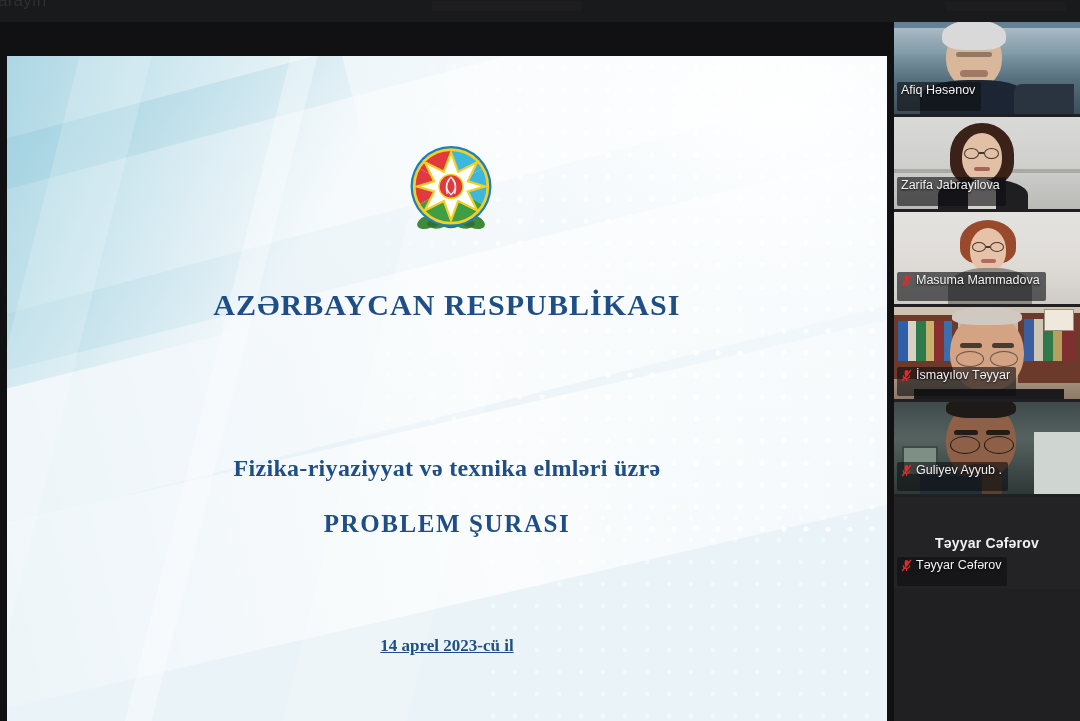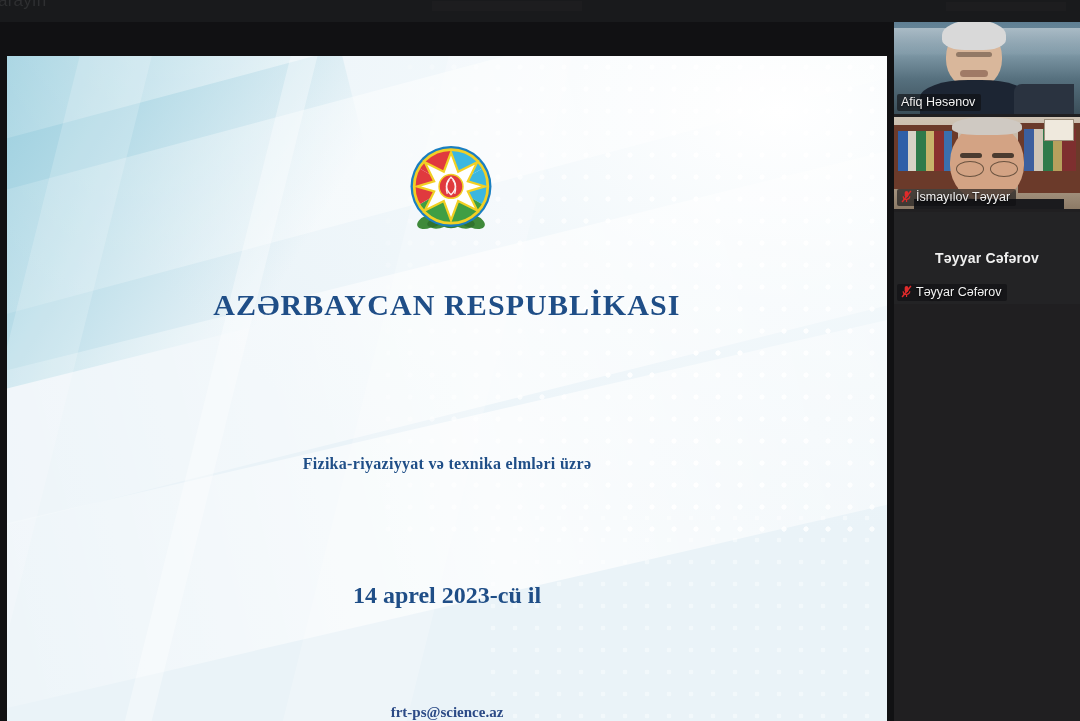--- a/index.html
+++ b/index.html
@@ -86,41 +86,41 @@
 
   
   .s-title, .s-sub, .s-date, .s-mail {
     position: absolute; width: 100%; text-align: center;
     font-family: "Liberation Serif", serif;
     color: #1f4e87; font-weight: bold;
   }
   .s-title { font-size: 30px; letter-spacing: 1.1px; }
   #title1 { top: 232px; }
   #title2 { top: 286px; font-size: 31px; letter-spacing: 1.2px; }
-  .s-sub { font-size: 16px; letter-spacing: .3px; }
+  .s-sub { font-size: 24px; letter-spacing: .3px; }
   #sub1 { top: 399px; }
   #sub2 { top: 454px; font-size: 25px; letter-spacing: 1.6px; }
-  #date { top: 526px; font-size: 24px; }
+  #date { top: 580px; font-size: 17px; text-decoration: underline; }
   #mail { top: 648px; font-size: 15px; color: #2b4a86; }
 
   
   #rail {
     position: absolute; left: 894px; top: 22px; width: 186px; height: 699px;
     background: #201f21; padding: 0; overflow: hidden;
   }
   .tile {
     position: relative; width: 186px; height: 92px; margin-bottom: 3px;
     background: #0d0d0e; overflow: hidden;
   }
   .tile.active { box-shadow: inset 0 0 0 2px #d7e04a; }
   .tile-photo { position: absolute; inset: 0; }
   .name-chip {
     position: absolute; left: 3px; bottom: 3px;
-    display: flex; gap: 4px;
-    padding: 1px 6px 2px 4px;
+    display: flex; align-items: center; gap: 4px;
+    padding: 1px 6px 14px 4px;
     background: rgba(15,15,17,.62);
     border-radius: 2px;
     font-size: 12.5px; color: #f2f2f2; white-space: nowrap;
     text-shadow: 0 1px 2px rgba(0,0,0,.9);
   }
   .mic-muted { width: 11px; height: 13px; flex: 0 0 auto; }
   .avatar-tile {
     background: #232325; display: flex; align-items: center; justify-content: center;
   }
   .avatar-name {
@@ -197,22 +197,22 @@
             <g stroke="#ffffff" stroke-width="1.5" fill="none" opacity=".92">
               <path d="M0,9 C-6,4 -7,-4 0,-10 C7,-4 6,4 0,9 Z"></path>
               <path d="M-4,8 C-6,2 -5,-3 -2,-7"></path>
               <path d="M4,8 C6,2 5,-3 2,-7"></path>
             </g>
           </g>
         </svg>
 
         <div class="s-title" id="title1">AZƏRBAYCAN   RESPUBLİKASI</div>
         <div class="s-sub" id="sub1">Fizika-riyaziyyat və texnika elmləri üzrə</div>
+        <div class="s-sub" id="sub2">PROBLEM   ŞURASI</div>
         <div class="s-date" id="date">14 aprel 2023-cü il</div>
-        <div class="s-mail" id="mail">frt-ps@science.az</div>
       </div>
     </div>
   </div>
 
   <div id="rail">
 
     <div class="tile active">
       <div class="tile-photo scene" style="background:linear-gradient(180deg,#5f7f93 0%,#7e98a6 34%,#56707e 62%,#3b4e59 100%);">
         <div style="position:absolute;left:0;top:6px;width:100%;height:28px;background:linear-gradient(180deg,rgba(255,255,255,.45),rgba(255,255,255,0));"></div>
         <div class="head" style="left:52px;top:4px;width:56px;height:62px;background:#d9b79b;"></div>
@@ -220,21 +220,57 @@
         <div style="position:absolute;left:62px;top:30px;width:36px;height:5px;background:#3c2f26;border-radius:3px;opacity:.45;"></div>
         <div style="position:absolute;left:66px;top:48px;width:28px;height:7px;background:#7a5243;border-radius:4px;opacity:.6;"></div>
         <div class="body" style="left:26px;top:58px;width:110px;height:40px;background:#1c2533;"></div>
         <div style="position:absolute;left:120px;top:62px;width:60px;height:36px;background:#2a3340;border-radius:8px 0 0 0;"></div>
       </div>
       <div class="name-chip">
         <span>Afiq Həsənov</span>
       </div>
     </div>
 
-
+    <div class="tile">
+      <div class="tile-photo scene" style="background:linear-gradient(180deg,#d9d9d7 0%,#cfcfcd 54%,#b9b9b6 100%);">
+        <div style="position:absolute;left:0;top:52px;width:100%;height:4px;background:#a9a9a6;"></div>
+        <div class="hair" style="left:56px;top:6px;width:64px;height:62px;background:#3a2218;"></div>
+        <div class="head" style="left:68px;top:16px;width:40px;height:48px;background:#e2c0a6;"></div>
+        <div class="glasses" style="left:70px;top:31px;width:15px;height:11px;"></div>
+        <div class="glasses" style="left:90px;top:31px;width:15px;height:11px;"></div>
+        <div style="position:absolute;left:85px;top:35px;width:5px;height:1.6px;background:rgba(40,32,22,.85);"></div>
+        <div style="position:absolute;left:80px;top:50px;width:16px;height:4px;background:#a5635b;border-radius:3px;"></div>
+        <div class="body" style="left:44px;top:62px;width:90px;height:36px;background:#1f1f22;"></div>
+        <div style="position:absolute;left:74px;top:62px;width:28px;height:36px;background:#d8d2cc;border-radius:40% 40% 0 0;"></div>
+      </div>
+      <div class="name-chip">
+        <span>Zarifa Jabrayilova</span>
+      </div>
+    </div>
+
+    <div class="tile">
+      <div class="tile-photo scene" style="background:linear-gradient(180deg,#e4e2df 0%,#dedbd7 60%,#cfccc8 100%);">
+        <div class="hair" style="left:66px;top:8px;width:56px;height:44px;background:#9a4a2c;"></div>
+        <div class="head" style="left:76px;top:16px;width:36px;height:44px;background:#e6c3a8;"></div>
+        <div class="glasses" style="left:78px;top:30px;width:14px;height:10px;"></div>
+        <div class="glasses" style="left:96px;top:30px;width:14px;height:10px;"></div>
+        <div style="position:absolute;left:92px;top:34px;width:4px;height:1.5px;background:rgba(40,32,22,.85);"></div>
+        <div style="position:absolute;left:87px;top:47px;width:15px;height:4px;background:#b06a60;border-radius:3px;"></div>
+        <div class="body" style="left:54px;top:56px;width:84px;height:42px;background:#8f8b86;"></div>
+      </div>
+      <div class="name-chip">
+        <svg class="mic-muted" viewBox="0 0 12 14">
+          <rect x="4" y="1" width="4" height="7" rx="2" fill="#E02B2B"></rect>
+          <path d="M2.4,6.6 a3.6,3.6 0 0 0 7.2,0" stroke="#E02B2B" stroke-width="1.3" fill="none"></path>
+          <rect x="5.4" y="10" width="1.3" height="3" fill="#E02B2B"></rect>
+          <line x1="1.2" y1="13" x2="10.8" y2="1" stroke="#E02B2B" stroke-width="1.6"></line>
+        </svg>
+        <span>Masuma Mammadova</span>
+      </div>
+    </div>
 
 
     <div class="tile">
       <div class="tile-photo scene" style="background:linear-gradient(180deg,#cfc3b4 0%,#b9a894 60%,#8c7a66 100%);">
         <div style="position:absolute;left:0;top:8px;width:64px;height:64px;background:#6b3a2a;"></div>
         <div style="position:absolute;left:4px;top:14px;width:54px;height:40px;background:linear-gradient(90deg,#2f5fa8 0 10px,#d8d2c6 10px 18px,#2f7a4a 18px 28px,#c9b26b 28px 36px,#8a2f2f 36px 46px,#3a6fae 46px 54px);"></div>
         <div style="position:absolute;right:0;top:6px;width:62px;height:70px;background:#6b3a2a;"></div>
         <div style="position:absolute;right:4px;top:12px;width:52px;height:42px;background:linear-gradient(90deg,#3b5f9e 0 10px,#cfc6b6 10px 19px,#2f7a4a 19px 29px,#b7a05d 29px 38px,#7e2f2f 38px 48px);"></div>
         <div style="position:absolute;right:6px;top:2px;width:30px;height:22px;background:#efe9dd;border:1px solid #9c8f7c;"></div>
         <div class="head" style="left:56px;top:6px;width:74px;height:78px;background:#d3a384;"></div>
@@ -249,28 +285,51 @@
         <svg class="mic-muted" viewBox="0 0 12 14">
           <rect x="4" y="1" width="4" height="7" rx="2" fill="#E02B2B"></rect>
           <path d="M2.4,6.6 a3.6,3.6 0 0 0 7.2,0" stroke="#E02B2B" stroke-width="1.3" fill="none"></path>
           <rect x="5.4" y="10" width="1.3" height="3" fill="#E02B2B"></rect>
           <line x1="1.2" y1="13" x2="10.8" y2="1" stroke="#E02B2B" stroke-width="1.6"></line>
         </svg>
         <span>İsmayılov Təyyar</span>
       </div>
     </div>
 
-
-    <div class="tile avatar-tile">
-      <div class="avatar-name">Təyyar Cəfərov</div>
+    <div class="tile">
+      <div class="tile-photo scene" style="background:linear-gradient(180deg,#3f4b4b 0%,#55625f 40%,#2e3836 100%);">
+        <div style="position:absolute;left:8px;top:44px;width:36px;height:30px;background:#7e8f86;border:2px solid #3c4a44;"></div>
+        <div style="position:absolute;right:0;top:30px;width:46px;height:68px;background:#cfd6d2;"></div>
+        <div class="head" style="left:52px;top:0px;width:70px;height:76px;background:#8d6047;"></div>
+        <div class="hair" style="left:52px;top:-6px;width:70px;height:22px;background:#1e1a18;"></div>
+        <div style="position:absolute;left:60px;top:28px;width:24px;height:5px;background:#231c18;border-radius:3px;"></div>
+        <div style="position:absolute;left:92px;top:28px;width:24px;height:5px;background:#231c18;border-radius:3px;"></div>
+        <div class="glasses" style="left:56px;top:34px;width:30px;height:18px;border-color:rgba(20,16,12,.9);"></div>
+        <div class="glasses" style="left:90px;top:34px;width:30px;height:18px;border-color:rgba(20,16,12,.9);"></div>
+        <div style="position:absolute;left:64px;top:62px;width:44px;height:36px;background:#5a4232;border-radius:40% 40% 0 0;"></div>
+        <div style="position:absolute;left:26px;top:74px;width:62px;height:24px;background:#23303a;"></div>
+      </div>
       <div class="name-chip">
         <svg class="mic-muted" viewBox="0 0 12 14">
           <rect x="4" y="1" width="4" height="7" rx="2" fill="#E02B2B"></rect>
           <path d="M2.4,6.6 a3.6,3.6 0 0 0 7.2,0" stroke="#E02B2B" stroke-width="1.3" fill="none"></path>
           <rect x="5.4" y="10" width="1.3" height="3" fill="#E02B2B"></rect>
           <line x1="1.2" y1="13" x2="10.8" y2="1" stroke="#E02B2B" stroke-width="1.6"></line>
         </svg>
+        <span>Guliyev Ayyub .</span>
+      </div>
+    </div>
+
+    <div class="tile avatar-tile">
+      <div class="avatar-name">Təyyar Cəfərov</div>
+      <div class="name-chip">
+        <svg class="mic-muted" viewBox="0 0 12 14">
+          <rect x="4" y="1" width="4" height="7" rx="2" fill="#E02B2B"></rect>
+          <path d="M2.4,6.6 a3.6,3.6 0 0 0 7.2,0" stroke="#E02B2B" stroke-width="1.3" fill="none"></path>
+          <rect x="5.4" y="10" width="1.3" height="3" fill="#E02B2B"></rect>
+          <line x1="1.2" y1="13" x2="10.8" y2="1" stroke="#E02B2B" stroke-width="1.6"></line>
+        </svg>
         <span>Təyyar Cəfərov</span>
       </div>
     </div>
 
   </div>
 </div>
 
 </body></html>

